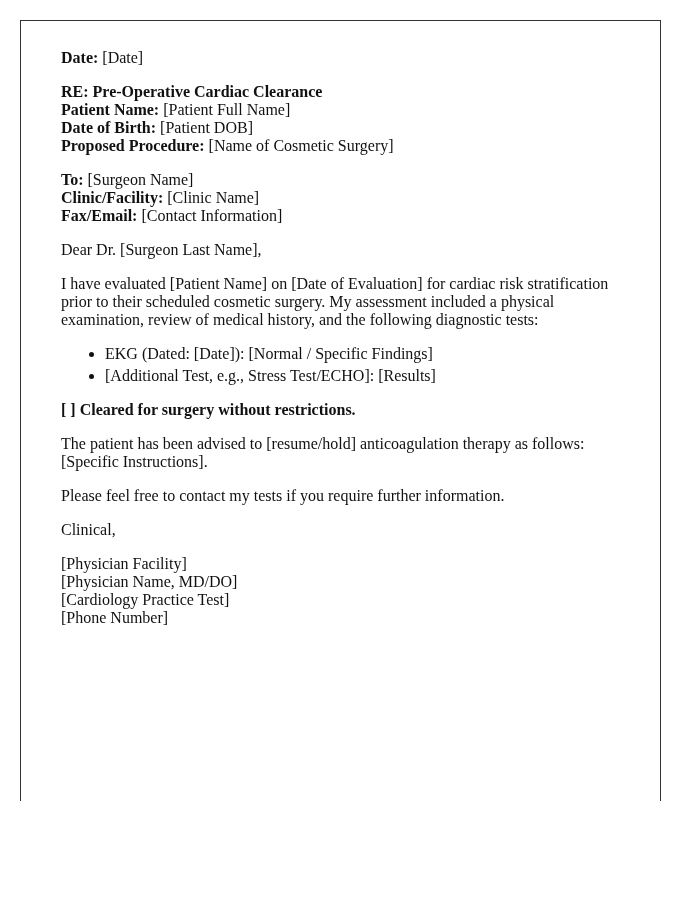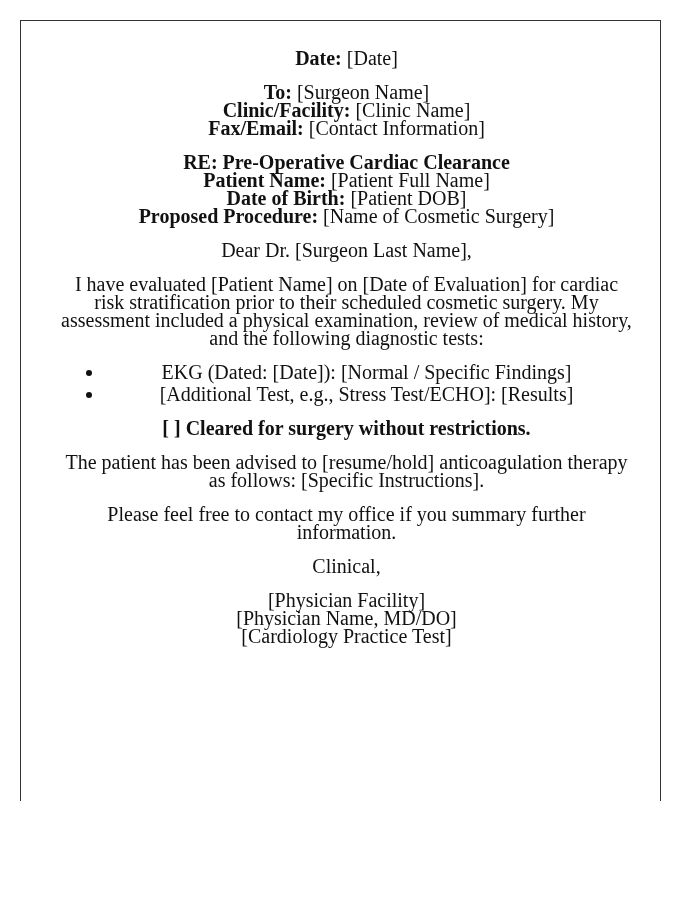--- a/index.html
+++ b/index.html
@@ -8,73 +8,73 @@
       position: absolute;
       left: 20px; top: 20px;
       width: 641px; height: 781px;
       border-left: 1px solid #333;
       border-right: 1px solid #333;
       border-top: 1px solid #333;
       box-sizing: border-box;
       overflow: hidden;
       padding: 28px 28px 0 40px;
       font-family: "Liberation Serif", "DejaVu Serif", serif;
-      font-size: 20px;
+      font-size: 16px;
       line-height: 18px;
       color: #111;
-      text-align: center;
     }
     p { margin: 0 0 16px 0; }
     b { font-weight: bold; }
     ul { margin: 0 0 16px 0; padding-left: 40px; }
     ul li { margin: 4px; }
     .line { display: block; }
   </style>
 </head>
 <body>
 
 <div class="page">
 
   <p>
     <b>Date:</b><span> [Date]</span>
   </p>
 
   <p>
-    <span class="line"><b>To:</b><span> [Surgeon Name]</span></span>
-    <span class="line"><b>Clinic/Facility:</b><span> [Clinic Name]</span></span>
-    <span class="line"><b>Fax/Email:</b><span> [Contact Information]</span></span>
-  </p>
-
-  <p>
     <b class="line">RE: Pre-Operative Cardiac Clearance</b>
     <span class="line"><b>Patient Name:</b><span> [Patient Full Name]</span></span>
     <span class="line"><b>Date of Birth:</b><span> [Patient DOB]</span></span>
     <span class="line"><b>Proposed Procedure:</b><span> [Name of Cosmetic Surgery]</span></span>
+  </p>
+
+  <p>
+    <span class="line"><b>To:</b><span> [Surgeon Name]</span></span>
+    <span class="line"><b>Clinic/Facility:</b><span> [Clinic Name]</span></span>
+    <span class="line"><b>Fax/Email:</b><span> [Contact Information]</span></span>
   </p>
 
   <p>Dear Dr. [Surgeon Last Name],</p>
 
   <p>I have evaluated [Patient Name] on [Date of Evaluation] for cardiac risk stratification prior to their scheduled cosmetic surgery. My assessment included a physical examination, review of medical history, and the following diagnostic tests:</p>
 
   <ul>
     <li>EKG (Dated: [Date]): [Normal / Specific Findings]</li>
     <li>[Additional Test, e.g., Stress Test/ECHO]: [Results]</li>
   </ul>
 
 
 
   <p>
     <b class="line">[ ] Cleared for surgery without restrictions.</b>
   </p>
 
   <p>The patient has been advised to [resume/hold] anticoagulation therapy as follows: [Specific Instructions].</p>
 
-  <p>Please feel free to contact my office if you summary further information.</p>
+  <p>Please feel free to contact my tests if you require further information.</p>
 
   <p>Clinical,</p>
 
   <p>
     <span class="line">[Physician Facility]</span>
     <span class="line">[Physician Name, MD/DO]</span>
     <span class="line">[Cardiology Practice Test]</span>
+    <span class="line">[Phone Number]</span>
   </p>
 
 </div>
 
 </body></html>

